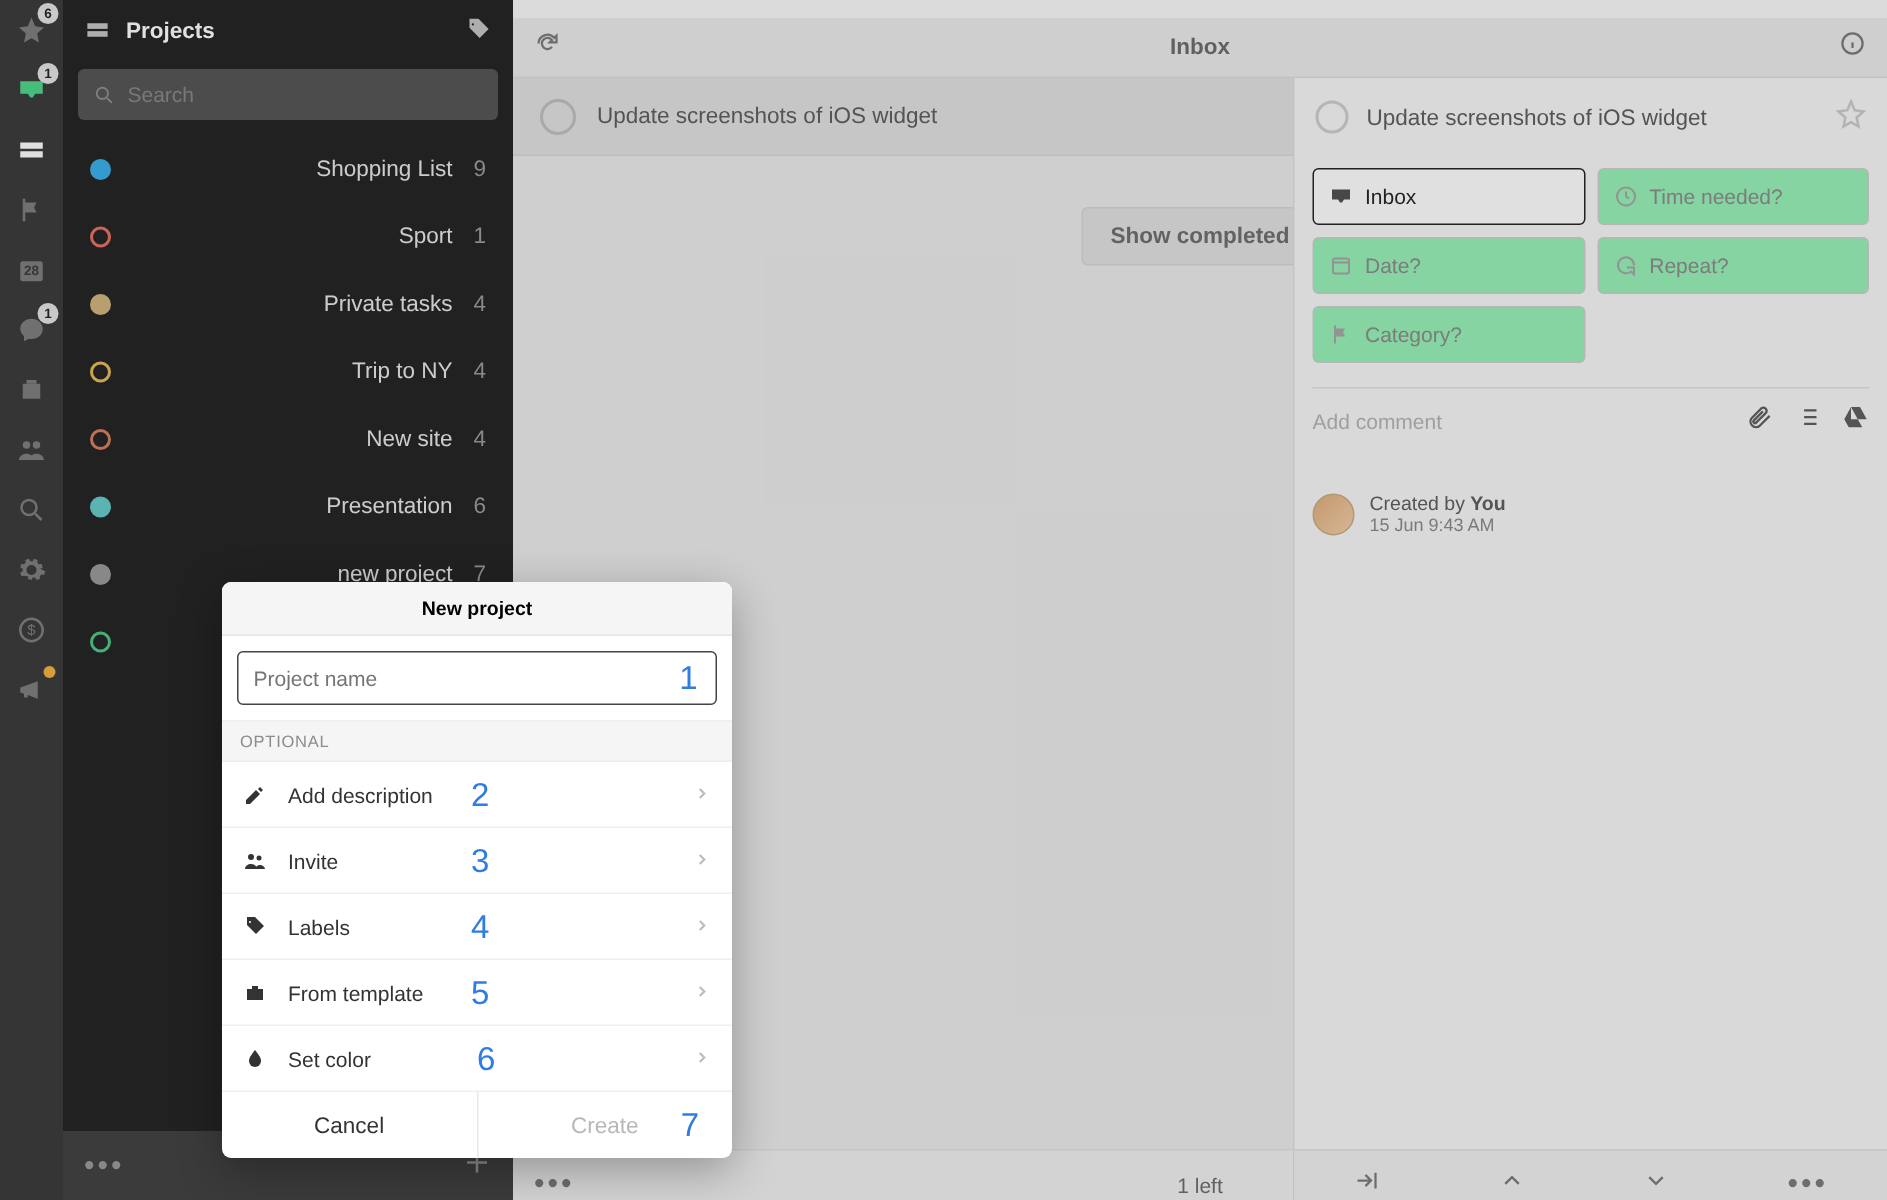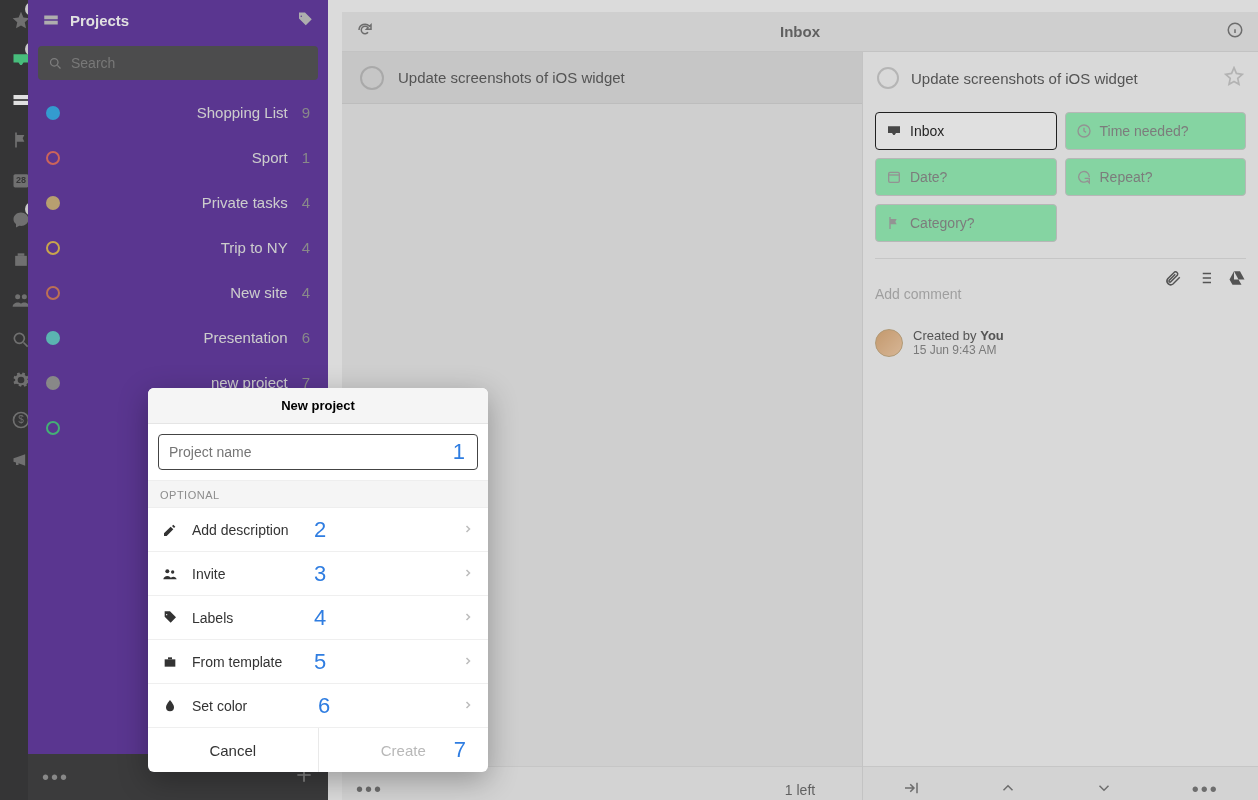--- a/index.html
+++ b/index.html
@@ -8,21 +8,21 @@
 
 .rail { position:absolute; left:0; top:0; width:42px; height:100%; background:#1b1b1c; display:flex; flex-direction:column; align-items:center; padding-top:6px; gap:12px; }
 .rail .ico { width:28px; height:28px; display:flex; align-items:center; justify-content:center; color:#6a6a6a; position:relative; cursor:pointer; }
 .rail .ico svg { width:20px; height:20px; }
 .rail .ico.active { color:#fff; }
 .rail .ico.green { color:#33d17a; }
 .badge { position:absolute; top:-4px; right:-4px; min-width:14px; height:14px; border-radius:7px; background:#e0e0e0; color:#000; font-size:9px; font-weight:bold; display:flex; align-items:center; justify-content:center; padding:0 3px;}
 .dot-orange { position:absolute; top:-2px; right:-2px; width:8px; height:8px; border-radius:50%; background:#f5a623; }
 
 
-.sidebar { position:absolute; left:28px; top:0; width:300px; height:100%; background:#4c1d95; color:#e2e2e2; }
+.sidebar { position:absolute; left:42px; top:0; width:300px; height:100%; background:#000000; color:#e2e2e2; }
 .sb-head { height:40px; display:flex; align-items:center; padding:0 14px; gap:10px; }
 .sb-head .title { font-size:15px; font-weight:600; flex:1; color:#fff;}
 .sb-head svg { width:18px; height:18px; color:#bdbdbd; }
 .sb-search { margin:6px 10px 10px; height:34px; background:#3a3a3b; border-radius:4px; display:flex; align-items:center; padding:0 10px; gap:8px; }
 .sb-search svg { width:15px; height:15px; color:#7d7d7d; }
 .sb-search input { flex:1; background:none; border:none; color:#ccc; font-size:14px; outline:none; }
 .proj { height:45px; display:flex; align-items:center; padding:0 18px; gap:14px; cursor:pointer; }
 .proj .pdot { width:14px; height:14px; border-radius:50%; border:2px solid; flex-shrink:0; }
 .proj .pname { flex:1; font-size:15px; color:#e5e5e5;text-align:right; }
 .proj .pcount { color:#8b8b8b; font-size:15px; }
@@ -52,21 +52,21 @@
 .d-head { height:52px; display:flex; align-items:center; padding:0 14px; gap:12px;}
 .d-head .circ { width:22px;height:22px;border-radius:50%;border:2px solid #c6c6c6;}
 .d-head .dname { flex:1; font-size:15px; color:#444;}
 .d-head .star svg {width:20px;height:20px;color:#c3c3c3;}
 .d-chips { padding:8px 12px; display:grid; grid-template-columns:1fr 1fr; gap:8px;}
 .chip { height:38px; border:1px solid #c8c8c8; border-radius:4px; display:flex; align-items:center; gap:8px; padding:0 10px; color:#7a7a7a; font-size:14px; background:#86efac; cursor:pointer;}
 .chip.sel { background:#fff; color:#000; border-color:#000;}
 .chip.full { grid-column:1/2;}
 .chip svg { width:16px; height:16px; color:#989898;}
 .chip.sel svg{color:#333;}
-.comment { margin:8px 12px 0; border-top:1px solid #dcdcdc; padding-top:26px; position:relative; height:56px;}
+.comment { margin:8px 12px 0; border-top:1px solid #dcdcdc; padding-top:14px; position:relative; height:56px;}
 .comment .ph { color:#a9a9a9; font-size:14px; }
 .comment .cicons { position:absolute; right:0; top:10px; display:flex; gap:14px; color:#444;}
 .comment .cicons svg {width:18px;height:18px;}
 .created { display:flex; gap:10px; padding:14px 12px; align-items:center;}
 .avatar { width:28px;height:28px;border-radius:50%; background:linear-gradient(135deg,#d9a066,#f3c79c); border:1px solid #c0a070;}
 .created .txt{font-size:13px; color:#444;}
 .created .txt .time{color:#777; font-size:12px;}
 .d-foot { margin-top:auto; height:46px; border-top:1px solid #dcdcdc; display:flex; align-items:center; justify-content:space-around; color:#666; background:#eee;}
 .d-foot svg{width:18px;height:18px;}
 .d-foot .dots{font-size:20px; letter-spacing:2px;}
@@ -241,20 +241,21 @@
     <span class="htitle">Inbox</span>
     <span class="info"><svg viewBox="0 0 24 24" fill="none" stroke="currentColor" stroke-width="2">
           <circle cx="12" cy="12" r="9"></circle>
           <path d="M12 8h0M12 11v5"></path>
         </svg></span>
   </div>
   <div class="task-row">
     <div class="circ"></div>
     <div class="tname">Update screenshots of iOS widget</div>
   </div>
+  <div class="show-comp">Show completed</div>
   <div class="main-foot">
     <span class="dots">•••</span>
     <span>1 left</span>
     <span class="plus"><svg viewBox="0 0 24 24" stroke="currentColor" stroke-width="2">
           <path d="M12 4v16M4 12h16"></path>
         </svg></span>
   </div>
 
   <div class="detail">
     <div class="d-head">

